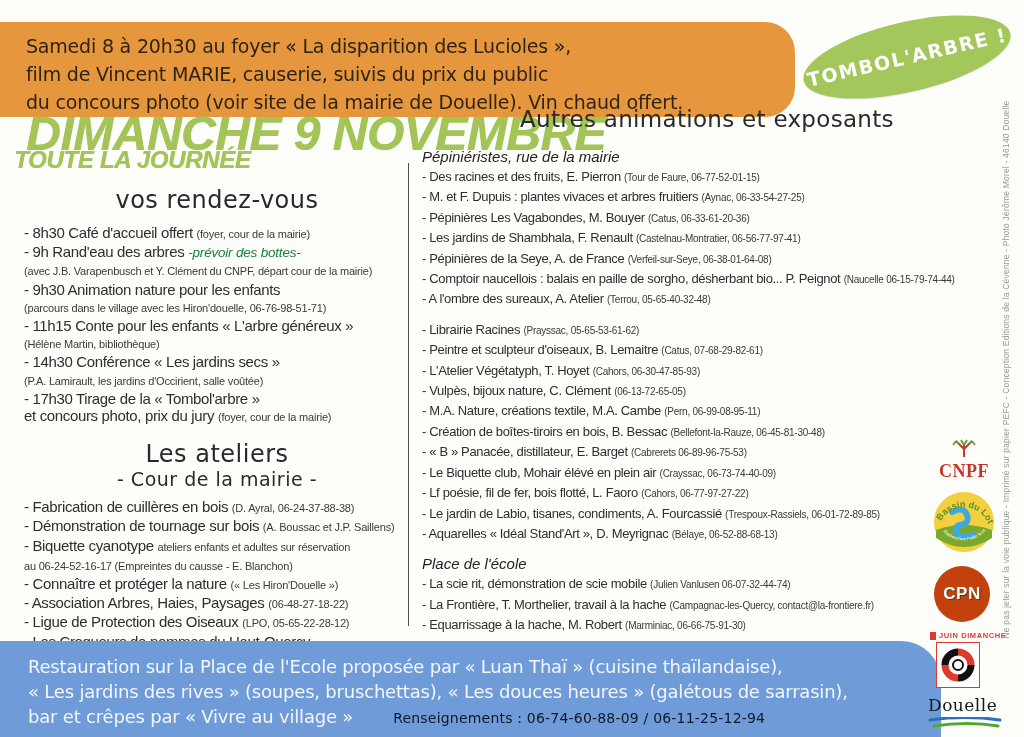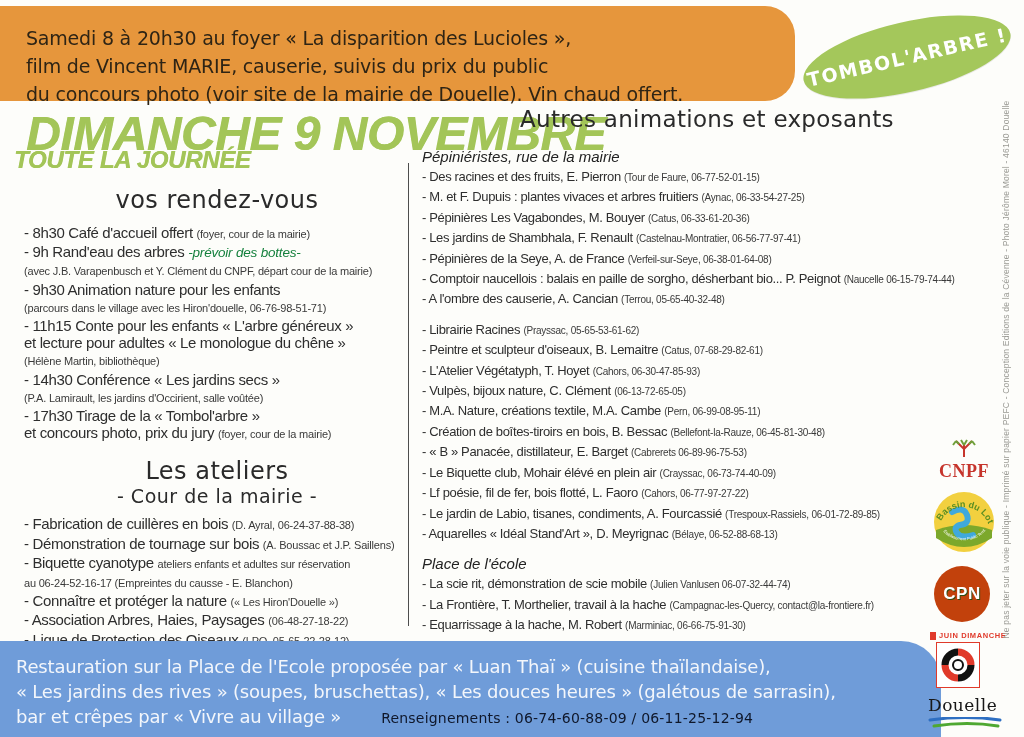--- a/index.html
+++ b/index.html
@@ -5,23 +5,23 @@
   html,body{margin:0;padding:0;}
   body{
     width:1024px;height:737px;position:relative;overflow:hidden;
     background:#fdfdfa;
     font-family:"Liberation Sans", sans-serif;
     color:#2f2f2f;
     -webkit-font-smoothing:antialiased;
   }
   
   .top-banner{
-    position:absolute;left:0;top:6px;width:795px;height:95px;
+    position:absolute;left:0;top:22px;width:795px;height:95px;
     background:#E6963C;border-radius:0 30px 30px 0;
-    padding:18px 0 0 26px;box-sizing:border-box;
+    padding:10px 0 0 26px;box-sizing:border-box;
   }
   .top-banner .bline{
     font-family:"DejaVu Sans", sans-serif;
     font-size:19px;line-height:28px;color:#2e2415;letter-spacing:-0.2px;white-space:nowrap;
   }
   
   .badge{
     position:absolute;left:801px;top:22px;width:212px;height:70px;
     background:#A4C75B;border-radius:50%;
     transform:rotate(-13deg);
@@ -68,21 +68,21 @@
     line-height:20px;margin-top:0;white-space:nowrap;
   }
   .right-col .sec + .sec{margin-top:10px;}
   .right-col .line{line-height:18.4px;white-space:nowrap;}
   .right-col .seg-m{font-size:13px;letter-spacing:-0.35px;color:#2e2e2e;}
   .right-col .seg-s{font-size:10px;letter-spacing:-0.25px;color:#3a3a3a;}
   
   .bottom-banner{
     position:absolute;left:0;top:641px;width:941px;height:96px;
     background:#6F9CD9;border-radius:0 40px 0 0;
-    padding:13px 0 0 16px;box-sizing:border-box;
+    padding:13px 0 0 28px;box-sizing:border-box;
   }
   .bottom-banner .wline{
     font-family:"DejaVu Sans", sans-serif;font-size:18px;line-height:25px;
     color:#f3f6fb;letter-spacing:-0.2px;white-space:nowrap;
   }
   .bottom-banner .contact{
     font-family:"DejaVu Sans", sans-serif;font-size:14px;color:#0f172a;
     margin-left:40px;letter-spacing:0.2px;
   }
   
@@ -143,21 +143,20 @@
 
 <div class="left-col">
   <div class="hand h-rdv">vos rendez-vous</div>
   <div>
       <div class="line"><span class="seg-m">- 8h30 Café d'accueil offert </span><span class="seg-s">(foyer, cour de la mairie)</span></div>
       <div class="line"><span class="seg-m">- 9h Rand'eau des arbres </span><span class="seg-i">-prévoir des bottes-</span></div>
       <div class="line"><span class="seg-s">(avec J.B. Varapenbusch et Y. Clément du CNPF, départ cour de la mairie)</span></div>
       <div class="line"><span class="seg-m">- 9h30 Animation nature pour les enfants</span></div>
       <div class="line"><span class="seg-s">(parcours dans le village avec les Hiron'douelle, 06-76-98-51-71)</span></div>
       <div class="line"><span class="seg-m">- 11h15 Conte pour les enfants « L'arbre généreux »</span></div>
-      <div class="line"><span class="seg-m">et lecture pour adultes « Le monologue du chêne »</span></div>
       <div class="line"><span class="seg-s">(Hélène Martin, bibliothèque)</span></div>
       <div class="line"><span class="seg-m">- 14h30 Conférence « Les jardins secs »</span></div>
       <div class="line"><span class="seg-s">(P.A. Lamirault, les jardins d'Occirient, salle voûtée)</span></div>
       <div class="line"><span class="seg-m">- 17h30 Tirage de la « Tombol'arbre »</span></div>
       <div class="line"><span class="seg-m">et concours photo, prix du jury </span><span class="seg-s">(foyer, cour de la mairie)</span></div>
     </div>
   <div class="hand h-atel">Les ateliers</div>
   <div class="hand h-atel-sub">- Cour de la mairie -</div>
   <div>
       <div class="line"><span class="seg-m">- Fabrication de cuillères en bois </span><span class="seg-s">(D. Ayral, 06-24-37-88-38)</span></div>
@@ -178,21 +177,21 @@
 <div class="right-col">
   <div class="sec">
     <div class="sec-title">Pépiniéristes, rue de la mairie</div>
     <div>
         <div class="line"><span class="seg-m">- Des racines et des fruits, E. Pierron </span><span class="seg-s">(Tour de Faure, 06-77-52-01-15)</span></div>
         <div class="line"><span class="seg-m">- M. et F. Dupuis : plantes vivaces et arbres fruitiers </span><span class="seg-s">(Aynac, 06-33-54-27-25)</span></div>
         <div class="line"><span class="seg-m">- Pépinières Les Vagabondes, M. Bouyer </span><span class="seg-s">(Catus, 06-33-61-20-36)</span></div>
         <div class="line"><span class="seg-m">- Les jardins de Shambhala, F. Renault </span><span class="seg-s">(Castelnau-Montratier, 06-56-77-97-41)</span></div>
         <div class="line"><span class="seg-m">- Pépinières de la Seye, A. de France </span><span class="seg-s">(Verfeil-sur-Seye, 06-38-01-64-08)</span></div>
         <div class="line"><span class="seg-m">- Comptoir naucellois : balais en paille de sorgho, désherbant bio... P. Peignot </span><span class="seg-s">(Naucelle 06-15-79-74-44)</span></div>
-        <div class="line"><span class="seg-m">- A l'ombre des causerie, A. Cancian </span><span class="seg-s">(Terrou, 05-65-40-32-48)</span></div>
+        <div class="line"><span class="seg-m">- A l'ombre des sureaux, A. Atelier </span><span class="seg-s">(Terrou, 05-65-40-32-48)</span></div>
       </div>
   </div>
   <div class="sec">
     <div>
         <div class="line"><span class="seg-m">- Librairie Racines </span><span class="seg-s">(Prayssac, 05-65-53-61-62)</span></div>
         <div class="line"><span class="seg-m">- Peintre et sculpteur d'oiseaux, B. Lemaitre </span><span class="seg-s">(Catus, 07-68-29-82-61)</span></div>
         <div class="line"><span class="seg-m">- L'Atelier Végétatyph, T. Hoyet </span><span class="seg-s">(Cahors, 06-30-47-85-93)</span></div>
         <div class="line"><span class="seg-m">- Vulpès, bijoux nature, C. Clément </span><span class="seg-s">(06-13-72-65-05)</span></div>
         <div class="line"><span class="seg-m">- M.A. Nature, créations textile, M.A. Cambe </span><span class="seg-s">(Pern, 06-99-08-95-11)</span></div>
         <div class="line"><span class="seg-m">- Création de boîtes-tiroirs en bois, B. Bessac </span><span class="seg-s">(Bellefont-la-Rauze, 06-45-81-30-48)</span></div>

